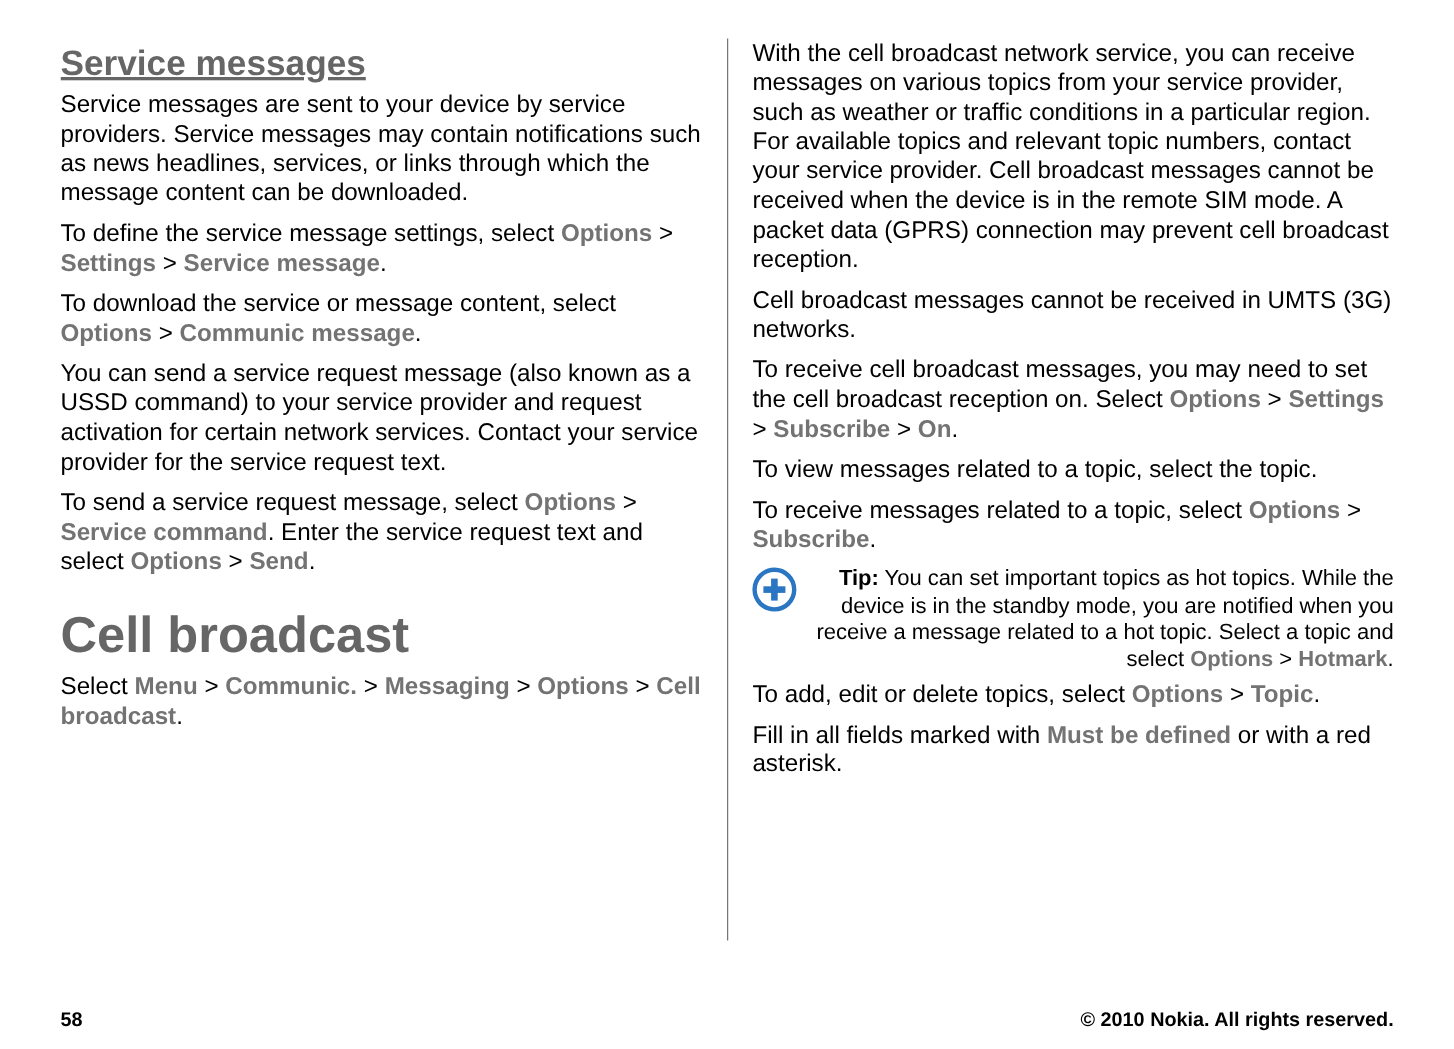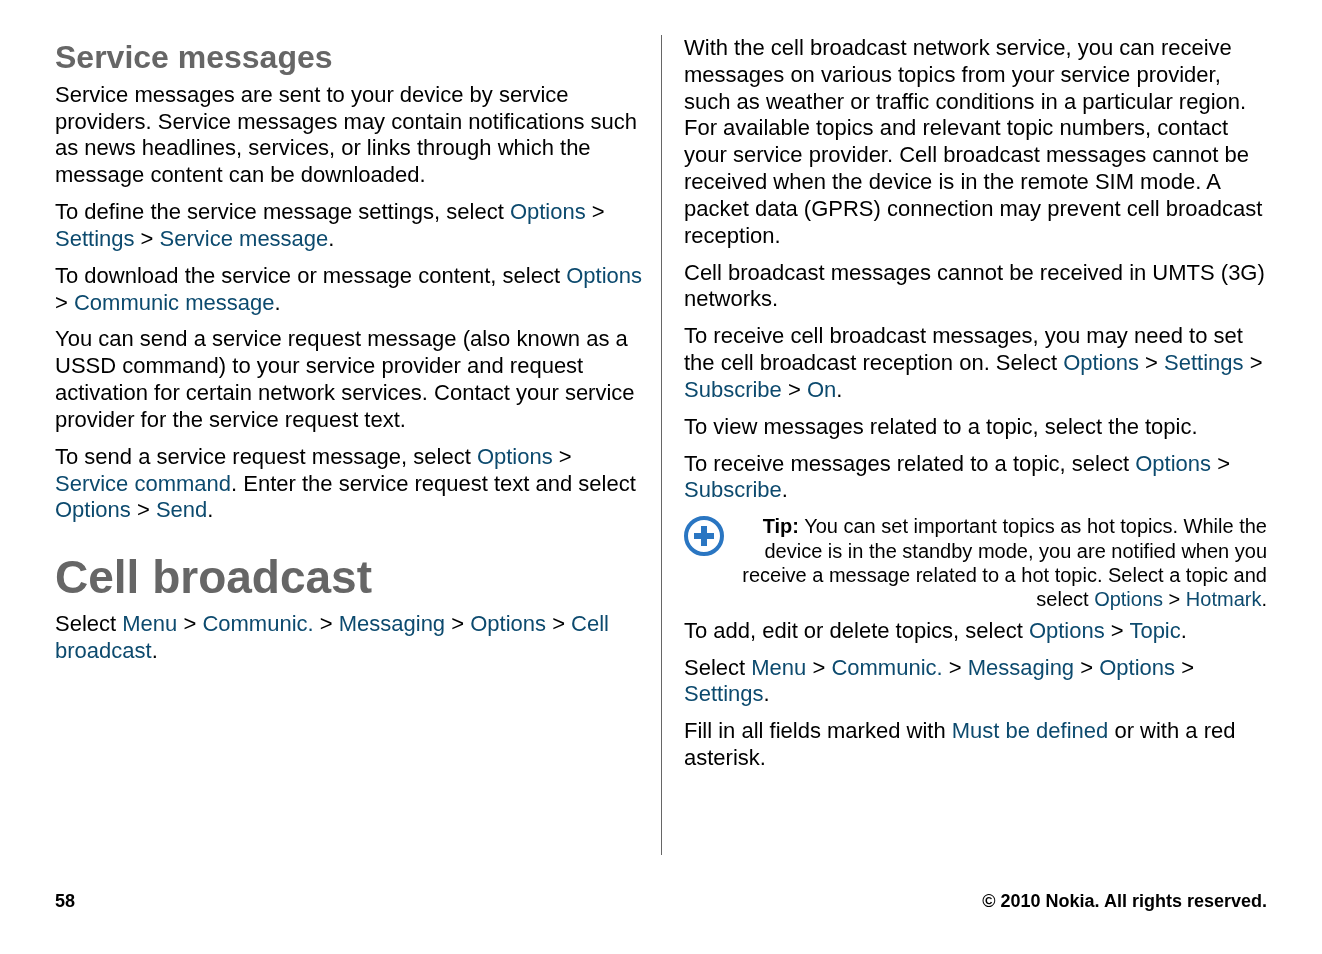--- a/index.html
+++ b/index.html
@@ -26,54 +26,55 @@
     padding-left: 22px;
     padding-right: 0;
   }
   h2.sec {
     font-size: 32px;
     font-weight: bold;
     color: #666;
     margin-top: 4px;
     margin-bottom: 4px;
     line-height: 1.15;
+    text-decoration: underline;
   }
   h1.big {
     font-size: 46px;
     font-weight: bold;
     color: #666;
     margin-top: 28px;
     margin-bottom: 8px;
     line-height: 1.1;
   }
   p {
     font-size: 22px;
     line-height: 1.22;
     margin-bottom: 10px;
     margin-top: 6px;
   }
-  .link { color: #0c4a6e; font-weight: normal; }
+  .link { color: #737373; font-weight: bold; }
   .sep { color: #000; font-weight: normal; }
   .tipwrap { display: flex; align-items: flex-start; gap: 10px; margin-top: 6px; margin-bottom: 6px; }
   .tipicon {
     width: 40px; height: 40px; flex: 0 0 40px;
     border: 4px solid #2a76c2; border-radius: 50%;
     position: relative;
     margin-top: 2px;
   }
   .tipicon::before, .tipicon::after {
     content: ""; position: absolute; background: #2a76c2;
   }
   .tipicon::before { left: 13px; top: 6px; width: 6px; height: 20px; }
   .tipicon::after  { left: 6px; top: 13px; width: 20px; height: 6px; }
   .tiptext { font-size: 20px; line-height: 1.22; text-align: right; }
   .tiptext .lbl { font-weight: bold; }
   .footer {
     position: absolute;
-    bottom: 42px;
+    bottom: 16px;
     left: 55px;
     right: 55px;
     display: flex;
     justify-content: space-between;
     font-size: 18px;
     font-weight: bold;
   }
 </style>
 </head>
 <body>
@@ -124,23 +125,20 @@
       <div class="tiptext">
         <span class="lbl">Tip:</span><span> You can set important topics as hot topics. While the device is in the standby mode, you are notified when you receive a message related to a hot topic. Select a topic and select </span><span class="link">Options</span><span class="sep"> &gt; </span><span class="link">Hotmark</span>.
       </div>
     </div>
 
     <p>
       <span>To add, edit or delete topics, select </span><span class="link">Options</span><span class="sep"> &gt; </span><span class="link">Topic</span>.
     </p>
 
 
-    <p>
-      <span>Select </span><span class="link">Menu</span><span class="sep"> &gt; </span><span class="link">Communic.</span><span class="sep"> &gt; </span><span class="link">Messaging</span><span class="sep"> &gt; </span><span class="link">Options</span><span class="sep"> &gt; </span><span class="link">Settings</span>.
-    </p>
 
     <p>
       <span>Fill in all fields marked with </span><span class="link">Must be defined</span><span> or with a red asterisk.</span>
     </p>
 
   </div>
 
 </div>
 
 <div class="footer">

